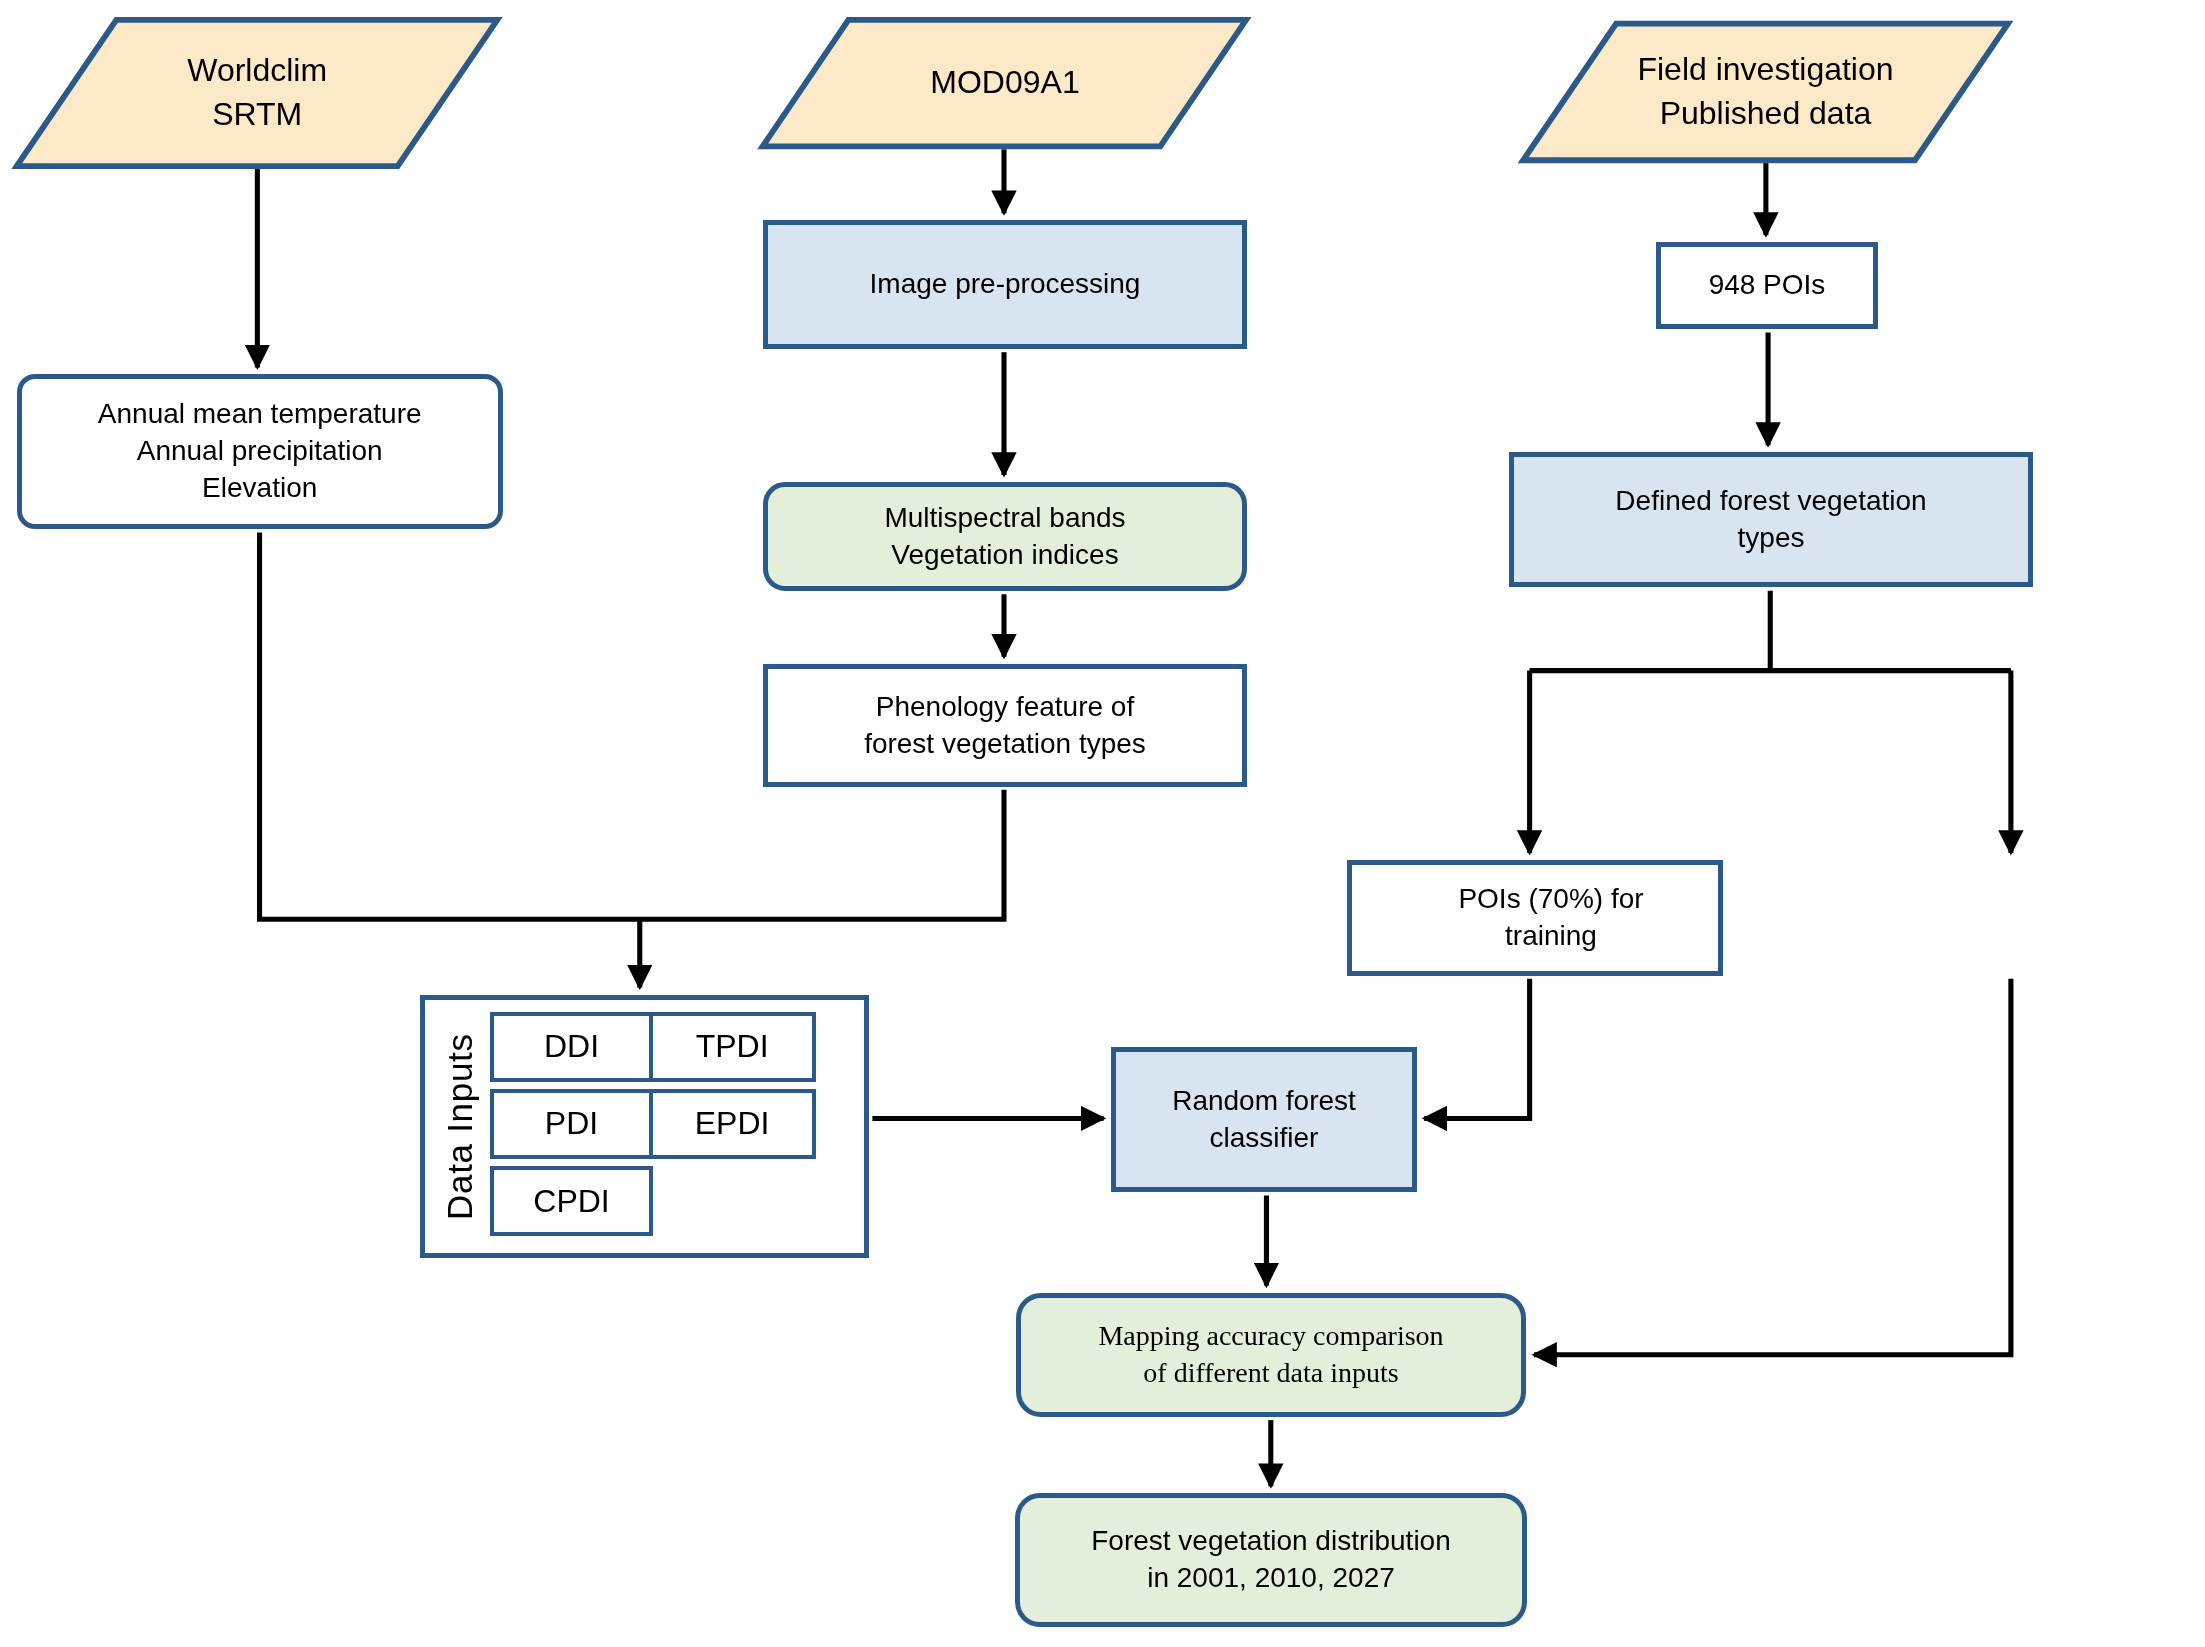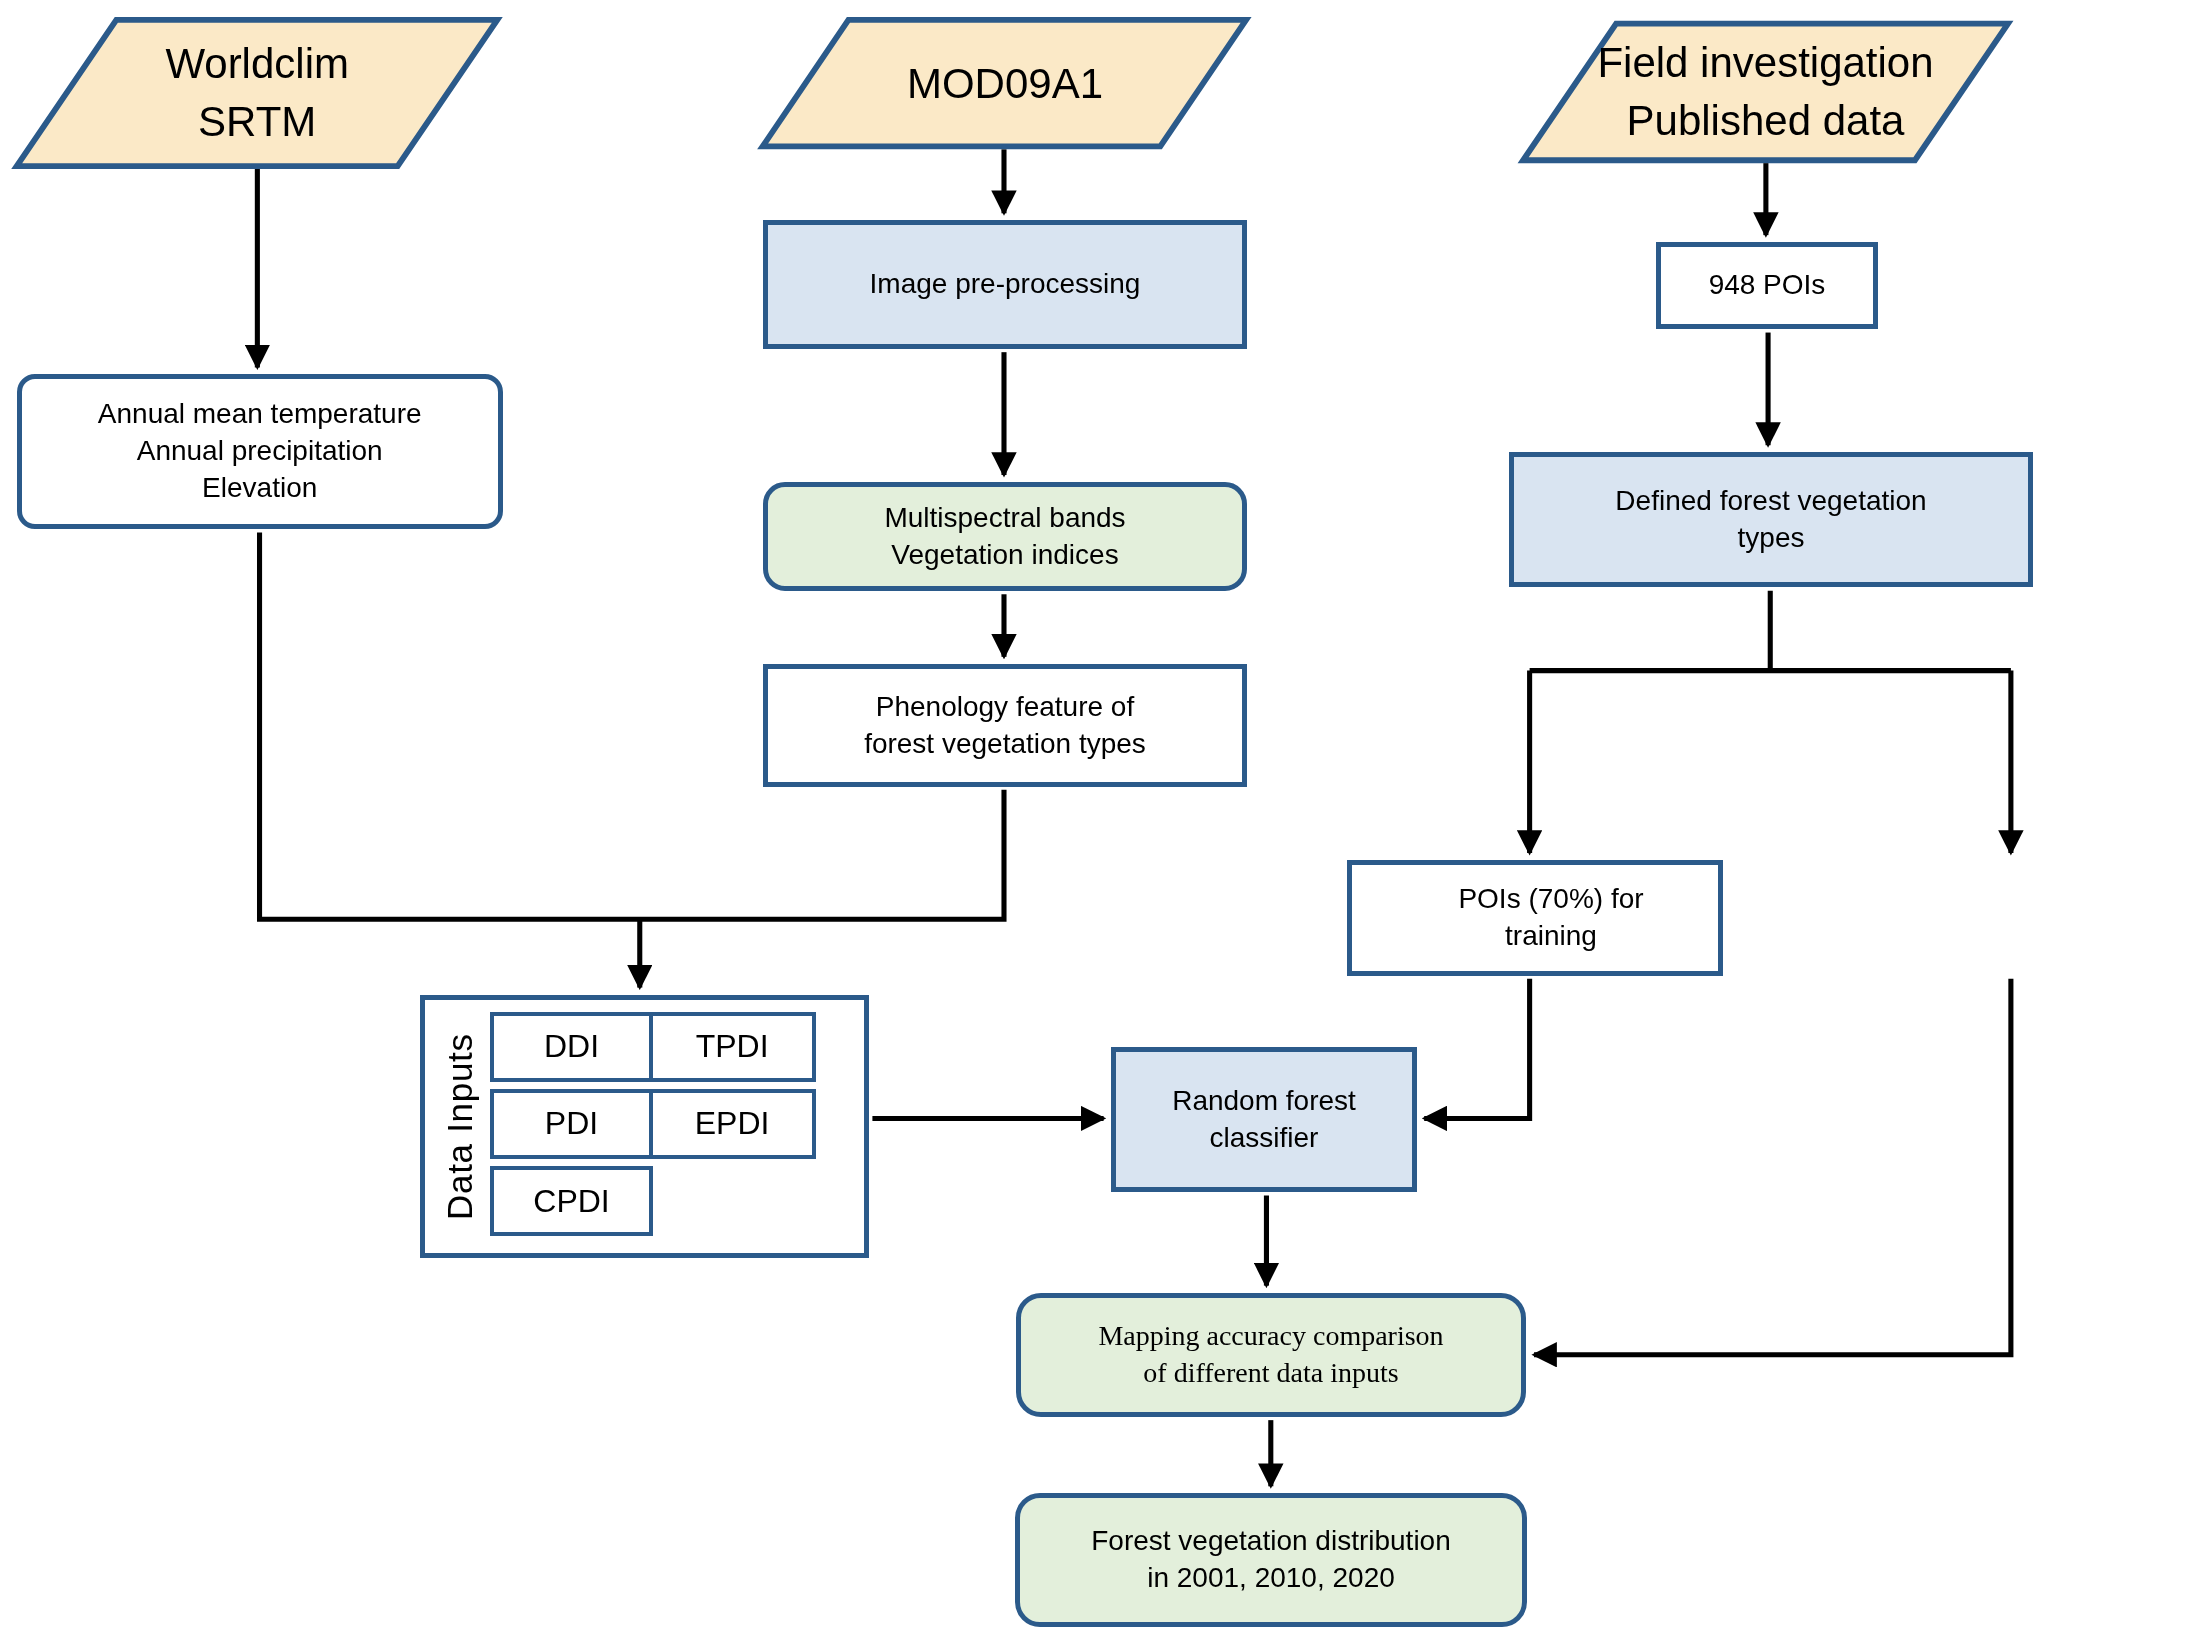--- a/index.html
+++ b/index.html
@@ -20,21 +20,21 @@
     background:#fff;
     display:flex;align-items:center;justify-content:center;
     text-align:center;white-space:pre-line;
     font-size:28px;line-height:1.32;
   }
   .fill-blue{background:var(--fill-blue,#D9E4F1);}
   .fill-green{background:var(--fill-green,#E3EFDB);}
   .round{border-radius:25px;}
   .para-label{
     position:absolute;display:flex;align-items:center;justify-content:center;
-    text-align:center;white-space:pre-line;font-size:42px;line-height:1.36;
+    text-align:center;white-space:pre-line;font-size:32px;line-height:1.36;
   }
   
   #n-climate{left:16.7px;top:374px;width:486px;height:155px;border-radius:18px;}
   #n-preproc{left:763px;top:220px;width:484px;height:129px;}
   #n-multi{left:763px;top:482px;width:484px;height:109px;border-radius:22px;}
   #n-phenology{left:763px;top:664px;width:484px;height:123px;}
   #n-948{left:1656px;top:242px;width:222px;height:87px;}
   #n-defined{left:1509px;top:452px;width:524px;height:135px;}
   #n-train{left:1347px;top:860px;width:376px;height:116px;padding-left:32px;}
   #n-valid{left:1816px;top:860px;width:380px;height:116px;}
@@ -119,21 +119,21 @@
   <div class="node" id="n-948">948 POIs</div>
   <div class="node fill-blue" id="n-defined">Defined forest vegetation
 types</div>
   <div class="node" id="n-train">POIs (70%) for
 training</div>
   <div class="node fill-blue" id="n-rf">Random forest
 classifier</div>
   <div class="node fill-green round" id="n-mapping">Mapping accuracy comparison
 of different data inputs</div>
   <div class="node fill-green round" id="n-dist">Forest vegetation distribution
-in 2001, 2010, 2020</div>
+in 2001, 2010, 2027</div>
 
   <div id="n-datainputs">
     <div class="di-label">Data Inputs</div>
     <div class="di-table">
       <div class="di-row">
         <div class="di-cell di-c1">DDI</div>
         <div class="di-cell di-c2">TPDI</div>
       </div>
       <div class="di-row">
         <div class="di-cell di-c1">PDI</div>

